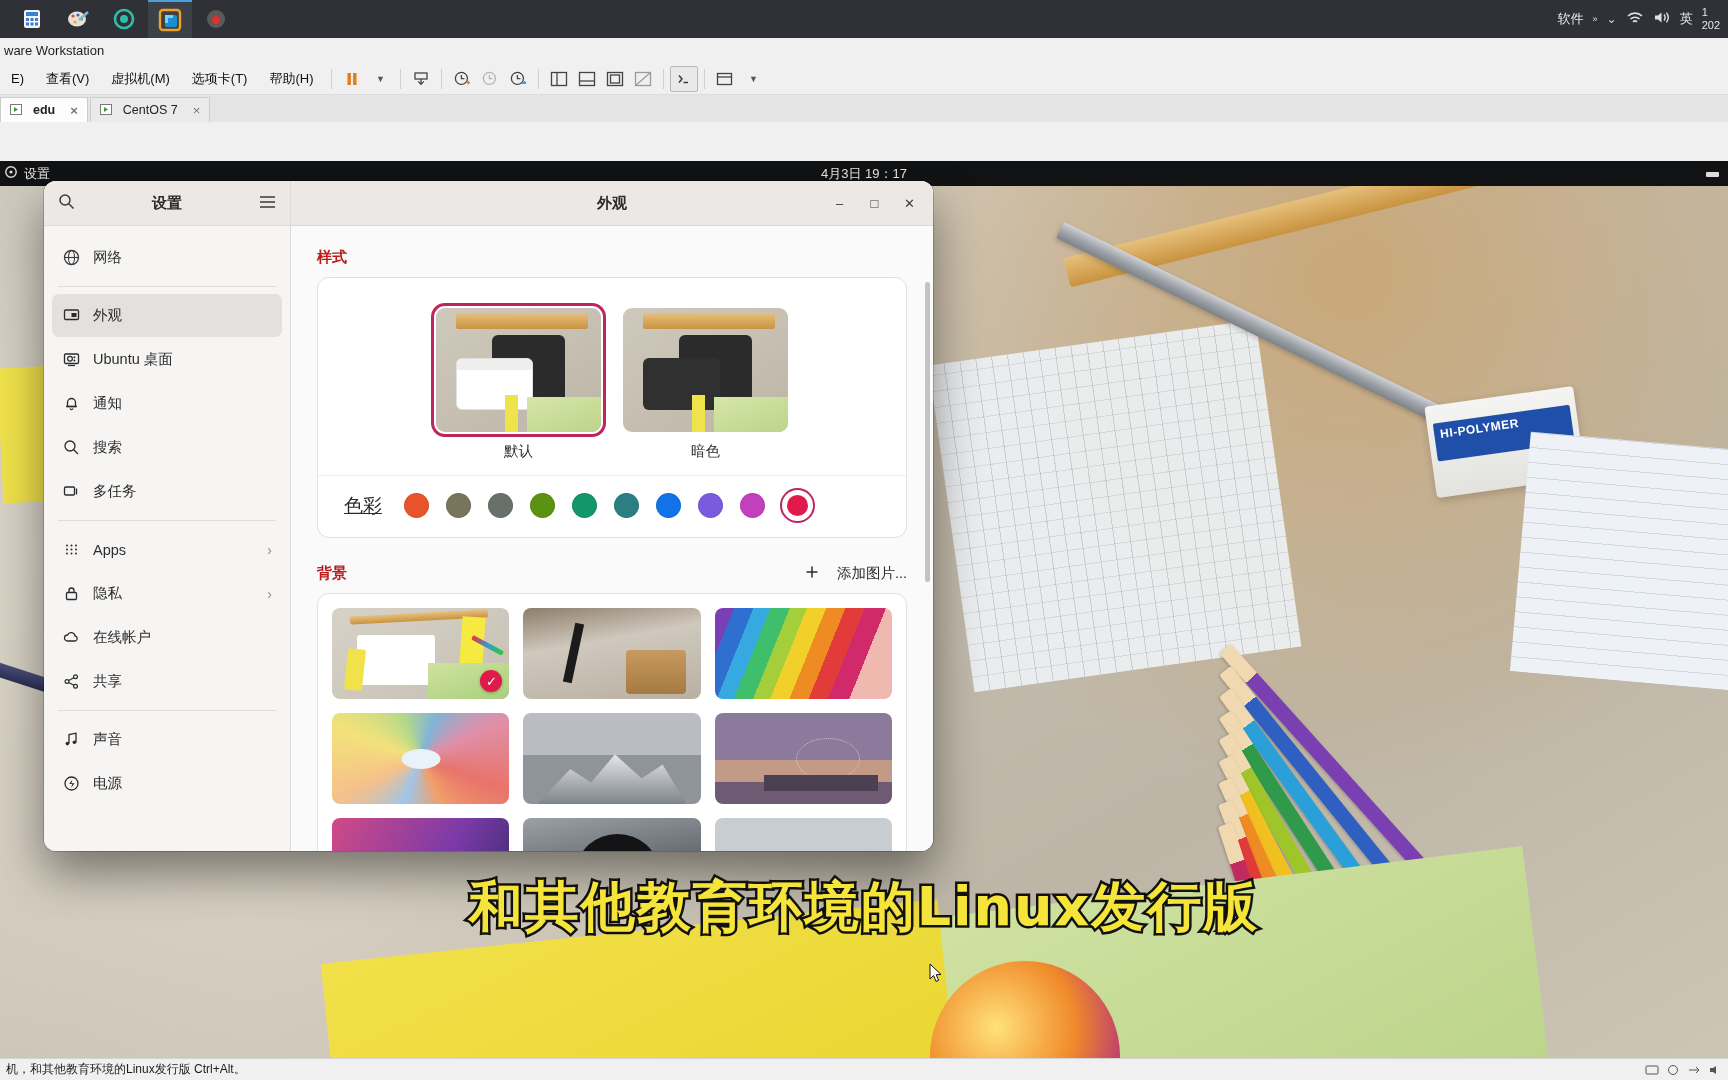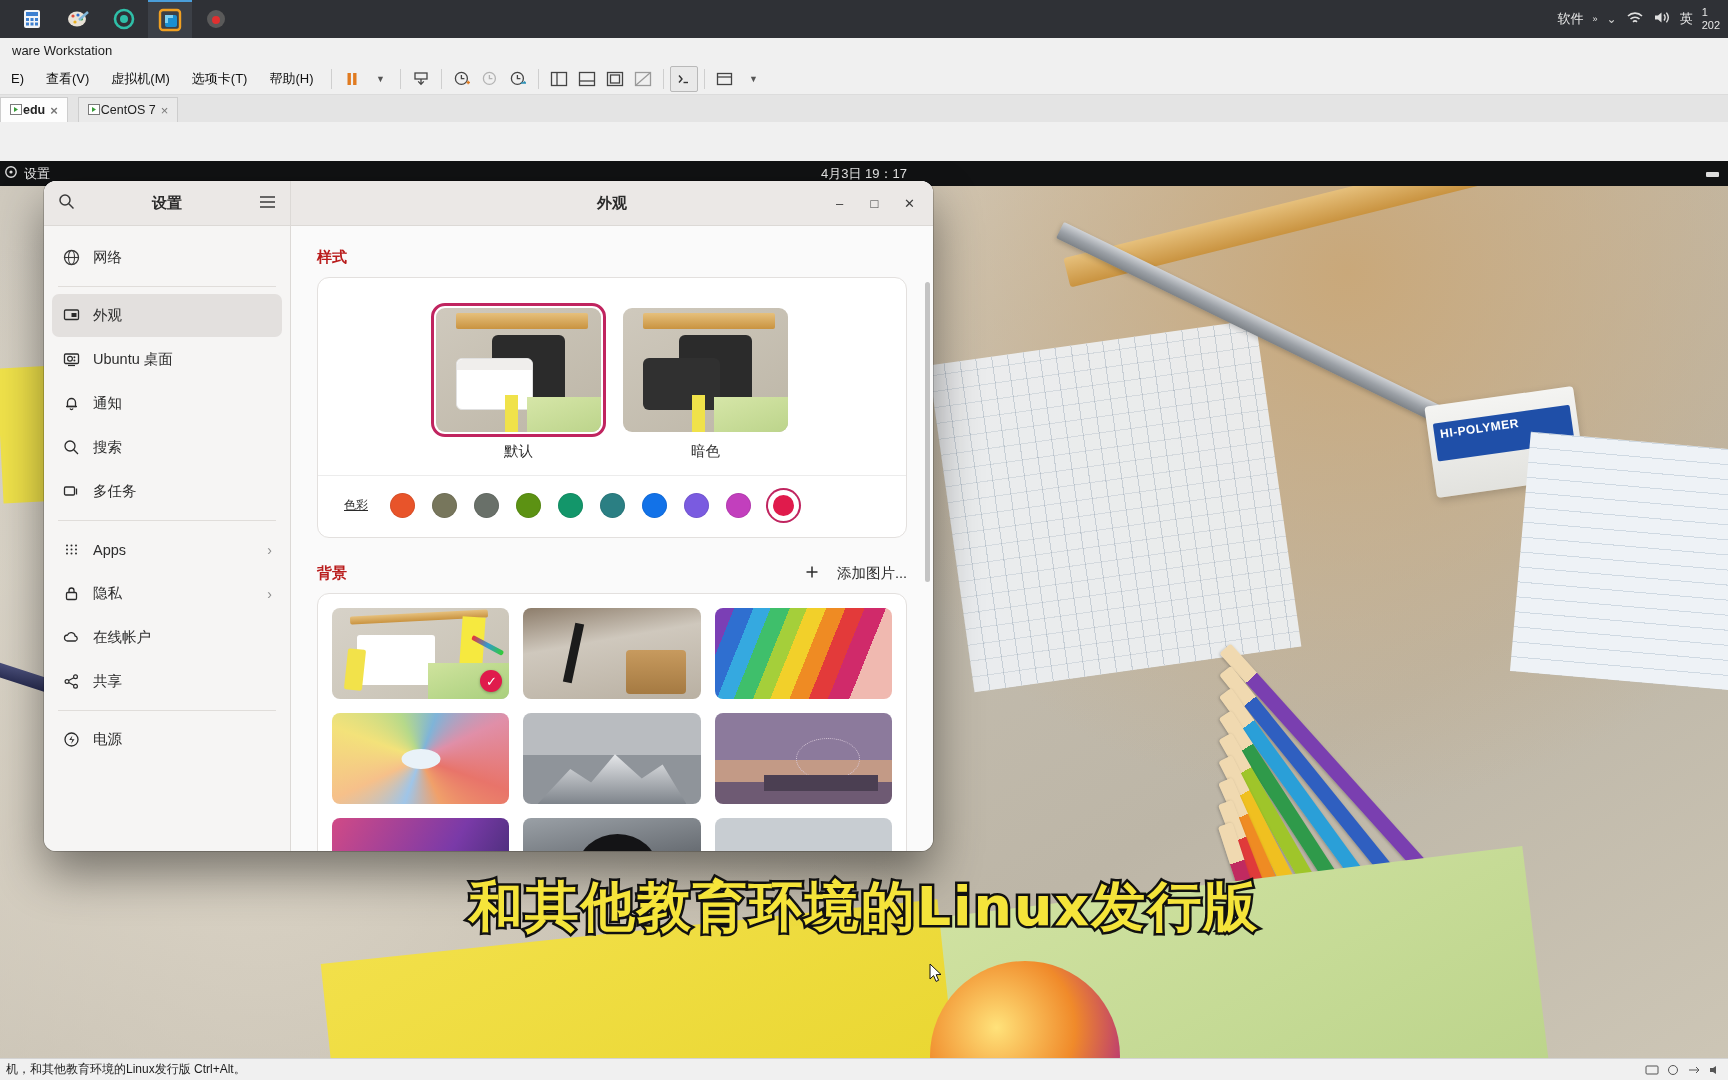--- a/index.html
+++ b/index.html
@@ -25,37 +25,37 @@
   .tb-ico svg { display: block; }
   .tb-right { margin-left: auto; display: flex; align-items: center; gap: 9px; padding-right: 8px; font-size: 13px; }
   .tb-right .chev { font-size: 12px; color: #cfcfcf; }
   .tb-clock { font-size: 11px; line-height: 1.15; text-align: left; color: #e8e8e8; }
   .sup { font-size: 9px; vertical-align: super; }
 
   
   .vmw { position: absolute; left: 0; top: 38px; width: 1728px; height: 1042px; background: #f0f0f0; }
   .vmw-title {
     height: 25px; background: #f0f0f0; display: flex; align-items: center;
-    padding-left: 12px; font-size: 13px; color: #1d1d1d;
+    padding-left: 4px; font-size: 13px; color: #1d1d1d;
   }
   .vmw-menu {
     height: 32px; display: flex; align-items: center; gap: 0px;
     background: #f0f0f0; border-bottom: 1px solid #dcdcdc; font-size: 13px; color: #111;
   }
   .mi { padding: 0 11px; height: 32px; display: flex; align-items: center; white-space: nowrap; }
   .sep { width: 1px; height: 20px; background: #cfcfcf; margin: 0 6px; }
   .tool { width: 28px; height: 26px; display: flex; align-items: center; justify-content: center; }
   .tool.boxed { border: 1px solid #b9b9b9; background: #e9e9e9; border-radius: 2px; }
   .caret { font-size: 9px; color: #555; margin-left: 2px; }
 
   .vmw-tabs { height: 27px; background: #e4e4e4; display: flex; align-items: flex-end; }
   .vtab {
-    height: 25px; display: flex; align-items: center; gap: 0; padding: 0 9px;
+    height: 25px; display: flex; align-items: center; gap: 10px; padding: 0 9px;
     font-size: 12.5px; color: #222; background: #eaeaea; border: 1px solid #cdcdcd; border-bottom: none;
-    margin-right: 10px;
+    margin-right: 2px;
   }
   .vtab.active { background: #fdfdfd; font-weight: bold; }
   .vtab .x { color: #777; font-size: 13px; margin-left: 5px; }
   .vtab .vi { width: 13px; height: 12px; }
 
   
   .guest { position: absolute; left: 0; top: 123px; width: 1728px; height: 919px; overflow: hidden; }
   .wallpaper {
     position: absolute; inset: 0;
     background:
@@ -156,21 +156,21 @@
   .thumb.light .w2::before { content:""; position:absolute; left:0; right:0; top:0; height:22%; background:#f0eeec; border-radius:6px 6px 0 0;}
   .thumb.dark .w2 { background: #303030; }
   .thumb .ylw { position: absolute; left: 42%; bottom: 0; width: 8%; height: 30%; background: #f0e24a; }
   .thumb .grn { position: absolute; left: 55%; bottom: 0; right: 0; height: 28%; background: linear-gradient(160deg,#d6e6a8,#bcd48b); }
   .style-lbl { margin-top: 10px; font-size: 14.5px; }
 
   .colors-row {
     display: flex; align-items: center; gap: 17px; padding: 14px 22px 16px 26px;
     border-top: 1px solid #ececec; margin-top: 14px;
   }
-  .colors-row .cl { font-size: 12px; margin-right: 5px; text-decoration: underline; }
+  .colors-row .cl { font-size: 19px; margin-right: 5px; text-decoration: underline; }
   .sw { width: 25px; height: 25px; border-radius: 50%; flex: none; box-shadow: inset 0 0 0 1px rgba(0,0,0,.08); }
   .sw-wrap { width: 25px; height: 25px; display: flex; align-items: center; justify-content: center; flex: none; }
   .sw-wrap.sel { width: 31px; height: 31px; border-radius: 50%; box-shadow: 0 0 0 2px #c0245f; }
   .sw-wrap.sel .sw { width: 21px; height: 21px; box-shadow: 0 0 0 3px #fff; }
 
   .bg-head { display: flex; align-items: center; justify-content: space-between; margin: 26px 0 10px 0; }
   .add-pic { display: flex; align-items: center; gap: 18px; font-size: 14.5px; color: #2b2b2b; }
   .bg-card { padding: 14px; }
   .bg-grid { display: grid; grid-template-columns: repeat(3, 1fr); gap: 14px; }
   .bgt { height: 91px; border-radius: 8px; overflow: hidden; position: relative; }
@@ -601,20 +601,30 @@
                     <circle cx="12.5" cy="13.2" r="1.9" fill="none" stroke="#2b2b2b" stroke-width="1.2"></circle>
                     <circle cx="4" cy="8.5" r="1.9" fill="none" stroke="#2b2b2b" stroke-width="1.2"></circle>
                     <line x1="5.7" y1="7.6" x2="10.8" y2="4.7" stroke="#2b2b2b" stroke-width="1.2"></line>
                     <line x1="5.7" y1="9.4" x2="10.8" y2="12.3" stroke="#2b2b2b" stroke-width="1.2"></line>
                   </svg>
               </span>
               <span class="lbl">共享</span>
             </div>
             <div class="sb-divider"></div>
 
+            <div class="sb-item">
+              <span class="ic">
+                <svg width="17" height="17" viewBox="0 0 17 17">
+                    <path d="M6 12.5 V3.5 l7-1.3 v9" fill="none" stroke="#2b2b2b" stroke-width="1.3"></path>
+                    <circle cx="4.4" cy="12.6" r="1.8" fill="#2b2b2b"></circle>
+                    <circle cx="11.4" cy="11.2" r="1.8" fill="#2b2b2b"></circle>
+                  </svg>
+              </span>
+              <span class="lbl">声音</span>
+            </div>
             <div class="sb-item">
               <span class="ic">
                 <svg width="17" height="17" viewBox="0 0 17 17">
                     <circle cx="8.5" cy="8.5" r="6.5" fill="none" stroke="#2b2b2b" stroke-width="1.3"></circle>
                     <path d="M9.4 4.4 L6.2 9 h3.1 l-1.2 4 3.4-4.8H8.4z" fill="#2b2b2b"></path>
                   </svg>
               </span>
               <span class="lbl">电源</span>
             </div>
             <div class="sb-item">

